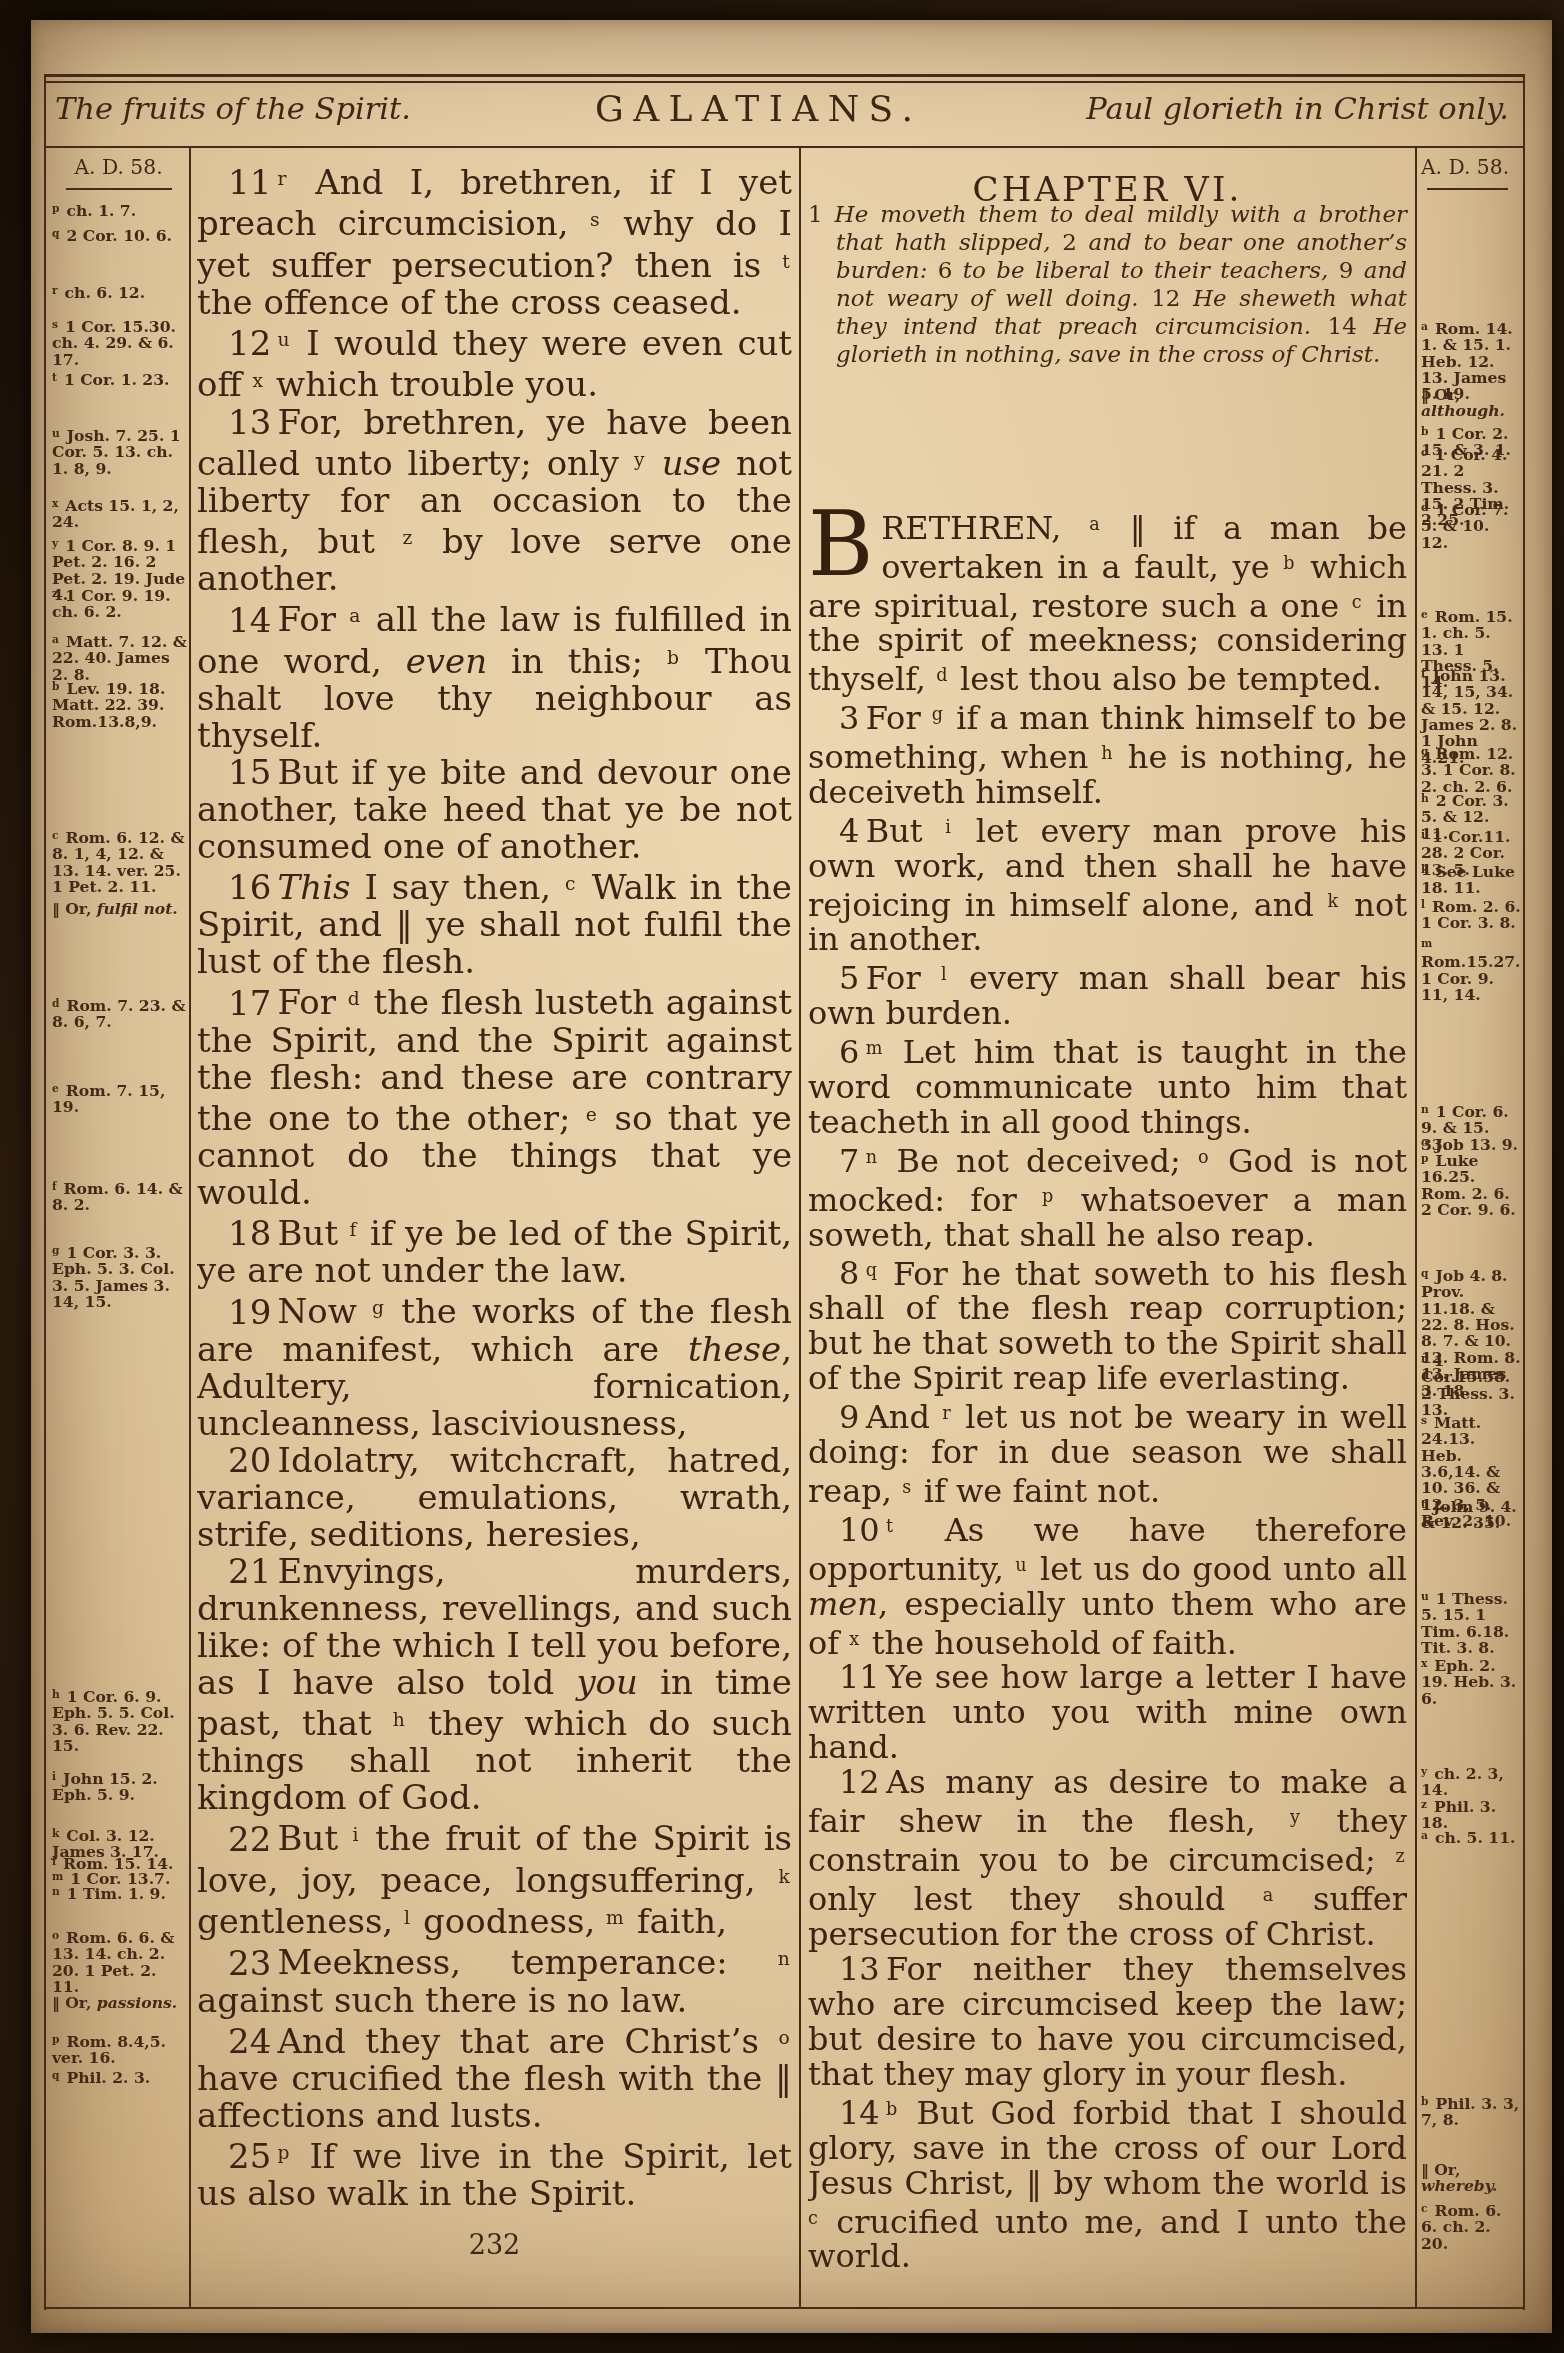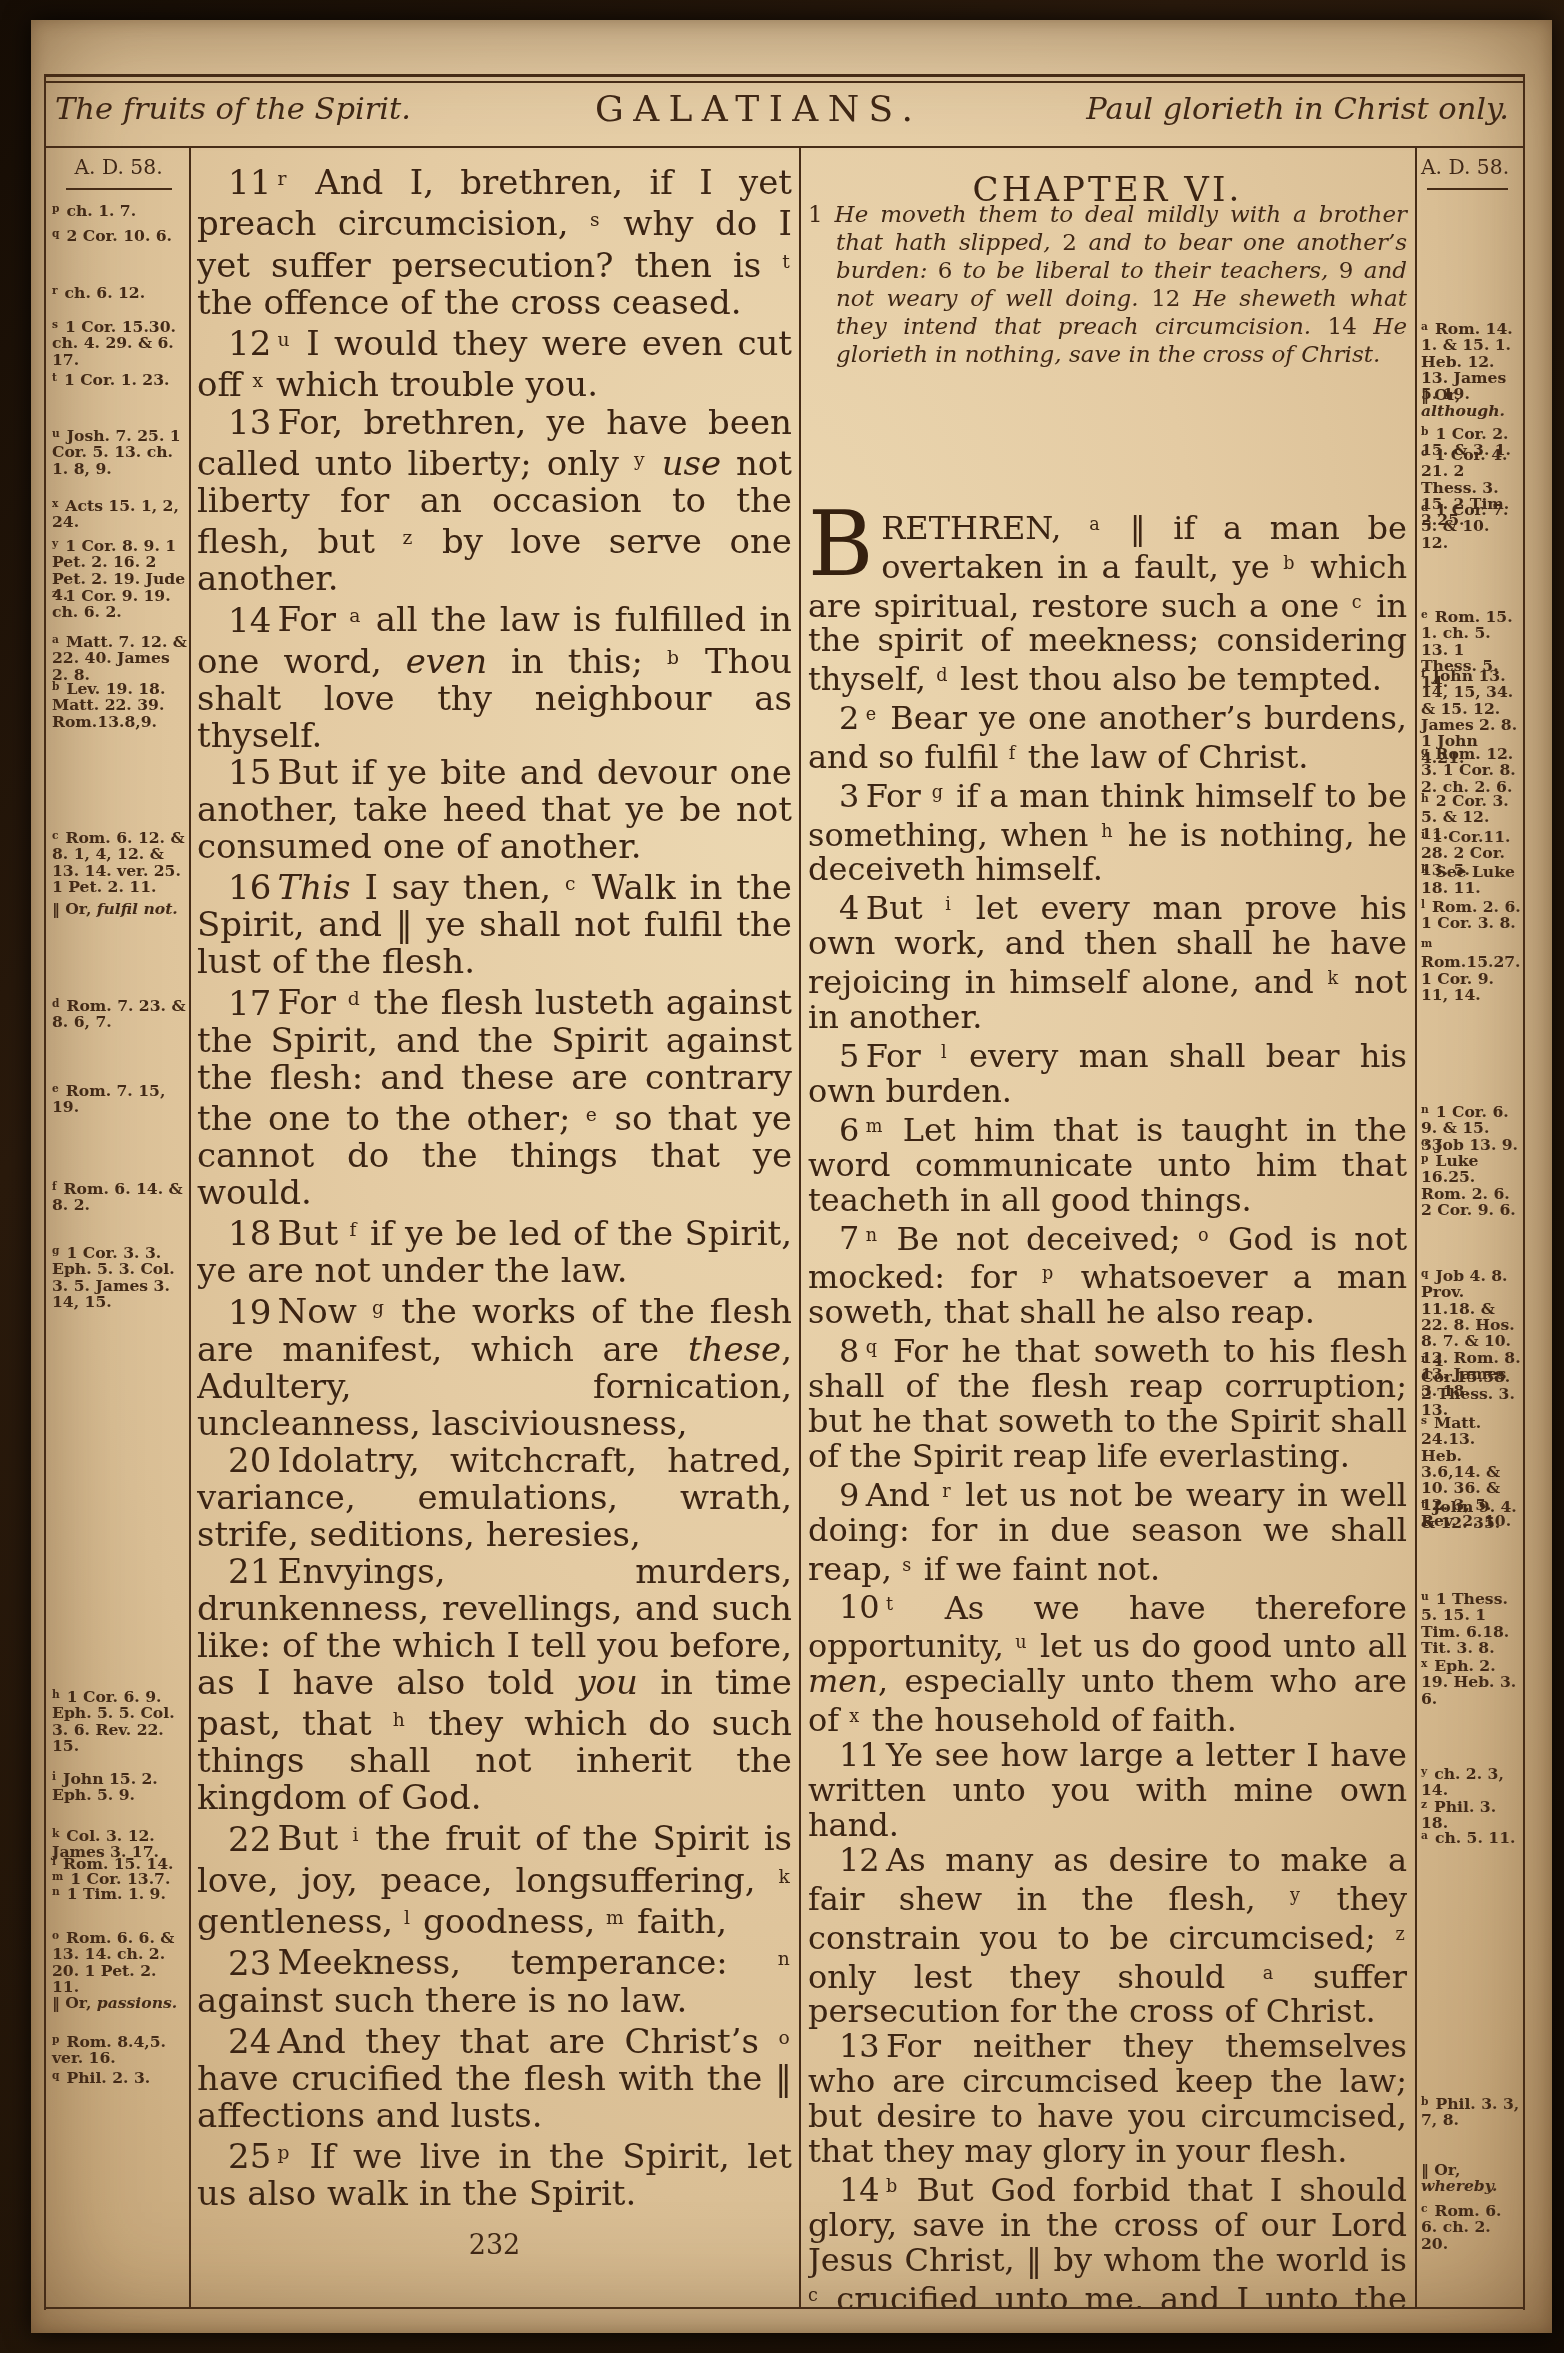--- a/index.html
+++ b/index.html
@@ -138,21 +138,20 @@
       <p class="verse"><span class="vn">22</span>But <sup class="r">i</sup> the fruit of the Spirit is love, joy, peace, longsuffering, <sup class="r">k</sup> gentleness, <sup class="r">l</sup> goodness, <sup class="r">m</sup> faith,</p>
       <p class="verse"><span class="vn">23</span>Meekness, temperance: <sup class="r">n</sup> against such there is no law.</p>
       <p class="verse"><span class="vn">24</span>And they that are Christ’s <sup class="r">o</sup> have crucified the flesh with the ‖ affections and lusts.</p>
       <p class="verse"><span class="vn">25</span><sup class="r">p</sup> If we live in the Spirit, let us also walk in the Spirit.</p>
     </div>
 
   <div class="chap">CHAPTER VI.</div>
   <div class="summ" id="summary">1 <i>He moveth them to deal mildly with a brother that hath slipped,</i> 2 <i>and to bear one another’s burden:</i> 6 <i>to be liberal to their teachers,</i> 9 <i>and not weary of well doing.</i> 12 <i>He sheweth what they intend that preach circumcision.</i> 14 <i>He glorieth in nothing, save in the cross of Christ.</i></div>
   <div class="textcol" id="col2v">
       <p class="verse drop"><span class="dropcap">B</span>RETHREN, <sup class="r">a</sup> ‖ if a man be overtaken in a fault, ye <sup class="r">b</sup> which are spiritual, restore such a one <sup class="r">c</sup> in the spirit of meekness; considering thyself, <sup class="r">d</sup> lest thou also be tempted.</p>
-      <p class="verse"><span class="vn">2</span><sup class="r">e</sup> Bear ye one another’s burdens, and so fulfil <sup class="r">f</sup> the law of Christ.</p>
       <p class="verse"><span class="vn">3</span>For <sup class="r">g</sup> if a man think himself to be something, when <sup class="r">h</sup> he is nothing, he deceiveth himself.</p>
       <p class="verse"><span class="vn">4</span>But <sup class="r">i</sup> let every man prove his own work, and then shall he have rejoicing in himself alone, and <sup class="r">k</sup> not in another.</p>
       <p class="verse"><span class="vn">5</span>For <sup class="r">l</sup> every man shall bear his own burden.</p>
       <p class="verse"><span class="vn">6</span><sup class="r">m</sup> Let him that is taught in the word communicate unto him that teacheth in all good things.</p>
       <p class="verse"><span class="vn">7</span><sup class="r">n</sup> Be not deceived; <sup class="r">o</sup> God is not mocked: for <sup class="r">p</sup> whatsoever a man soweth, that shall he also reap.</p>
       <p class="verse"><span class="vn">8</span><sup class="r">q</sup> For he that soweth to his flesh shall of the flesh reap corruption; but he that soweth to the Spirit shall of the Spirit reap life everlasting.</p>
       <p class="verse"><span class="vn">9</span>And <sup class="r">r</sup> let us not be weary in well doing: for in due season we shall reap, <sup class="r">s</sup> if we faint not.</p>
       <p class="verse"><span class="vn">10</span><sup class="r">t</sup> As we have therefore opportunity, <sup class="r">u</sup> let us do good unto all <i>men</i>, especially unto them who are of <sup class="r">x</sup> the household of faith.</p>
       <p class="verse"><span class="vn">11</span>Ye see how large a letter I have written unto you with mine own hand.</p>
       <p class="verse"><span class="vn">12</span>As many as desire to make a fair shew in the flesh, <sup class="r">y</sup> they constrain you to be circumcised; <sup class="r">z</sup> only lest they should <sup class="r">a</sup> suffer persecution for the cross of Christ.</p>

